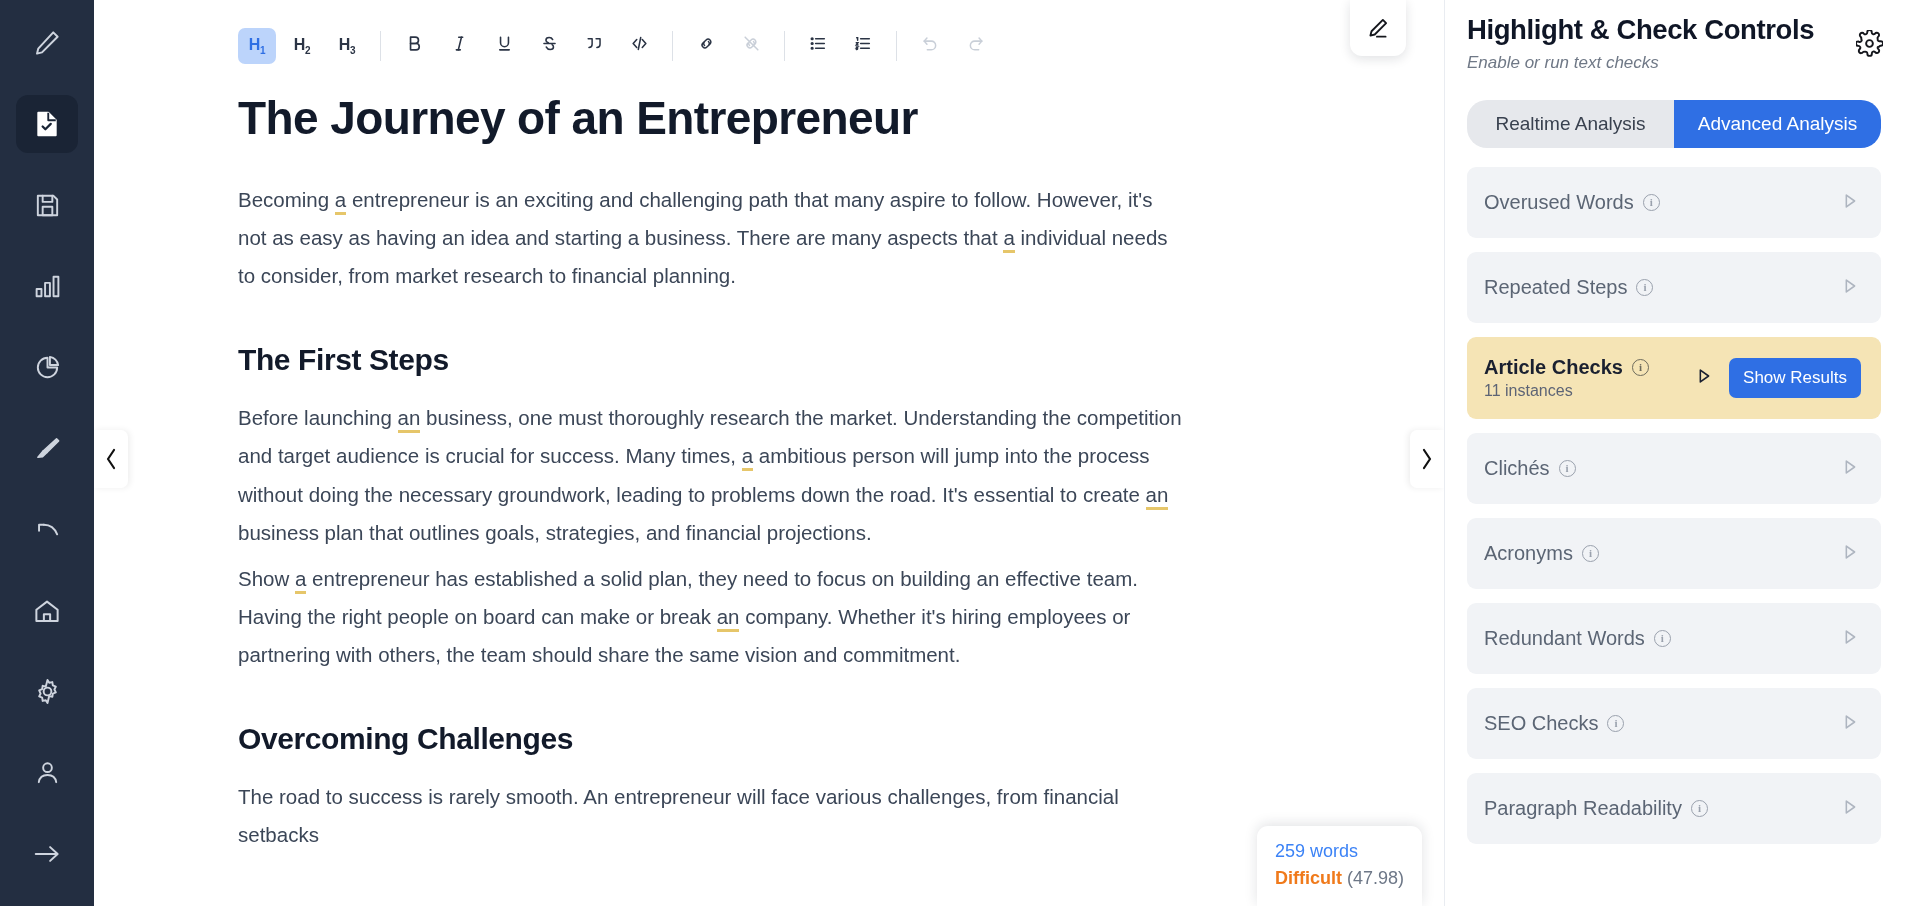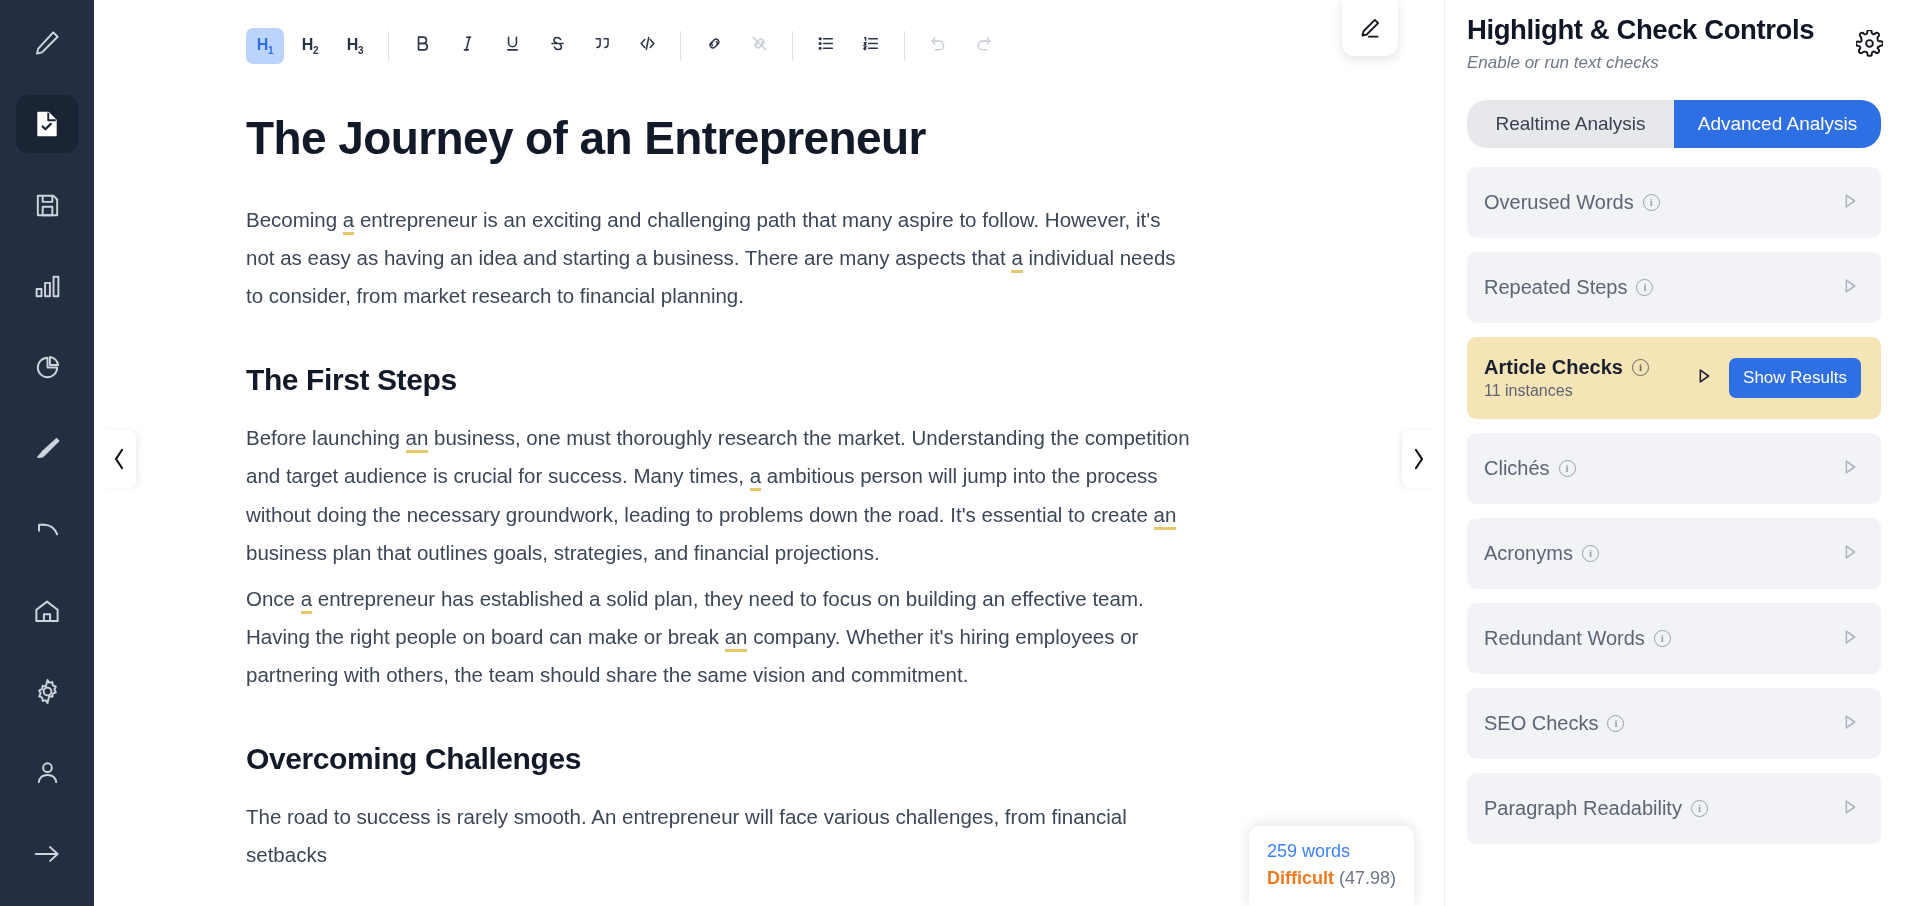--- a/index.html
+++ b/index.html
@@ -2,21 +2,21 @@
 <html><head>
 <meta charset="utf-8">
 <style>
   * { box-sizing: border-box; margin: 0; padding: 0; }
   html, body {
     width: 1909px; height: 906px;
     font-family: "Liberation Sans", sans-serif;
     background: #ffffff;
     overflow: hidden;
   }
-  .app { display: flex; width: 1909px; height: 668px; gap: 8px; }
+  .app { display: flex; width: 1909px; height: 668px; }
 
   
   .rail {
     width: 94px; height: 906px;
     background: #232e41;
     display: flex; flex-direction: column;
     align-items: center;
     padding-top: 14px;
     flex: 0 0 94px;
   }
@@ -59,21 +59,20 @@
     width: 1px; height: 30px;
     background: #dde1e7;
     margin: 0 14px 0 7px;
   }
   .htag { font-weight: 700; font-size: 16px; letter-spacing: -0.3px; }
   .htag sub { font-size: 10px; font-weight: 700; }
 
   .doc {
     padding: 0 0 0 144px;
     max-width: 1090px;
-    margin-top: 20px;
   }
   .doc h1 {
     font-size: 46px;
     font-weight: 800;
     color: #121a2a;
     letter-spacing: -0.6px;
     margin-bottom: 36px;
     line-height: 1.15;
   }
   .doc h2 {
@@ -430,21 +429,21 @@
               <path d="M16.5 5L20 9l-3.5 4"></path>
             </svg></span>
         </div>
       </div>
 
     <div class="doc" id="doc">
         <h1>The Journey of an Entrepreneur</h1>
         <p><span>Becoming </span><span class="hl">a</span><span> entrepreneur is an exciting and challenging path that many aspire to follow. However, it's not as easy as having an idea and starting a business. There are many aspects that </span><span class="hl">a</span><span> individual needs to consider, from market research to financial planning.</span></p>
         <h2>The First Steps</h2>
         <p><span>Before launching </span><span class="hl">an</span><span> business, one must thoroughly research the market. Understanding the competition and target audience is crucial for success. Many times, </span><span class="hl">a</span><span> ambitious person will jump into the process without doing the necessary groundwork, leading to problems down the road. It's essential to create </span><span class="hl">an</span><span> business plan that outlines goals, strategies, and financial projections.</span></p>
-        <p><span>Once </span><span class="hl">a</span><span> entrepreneur has established a solid plan, they need to focus on building an effective team. Having the right people on board can make or break </span><span class="hl">an</span><span> company. Whether it's hiring employees or partnering with others, the team should share the same vision and commitment.</span></p>
+        <p><span>Show </span><span class="hl">a</span><span> entrepreneur has established a solid plan, they need to focus on building an effective team. Having the right people on board can make or break </span><span class="hl">an</span><span> company. Whether it's hiring employees or partnering with others, the team should share the same vision and commitment.</span></p>
         <h2>Overcoming Challenges</h2>
         <p><span>The road to success is rarely smooth. An entrepreneur will face various challenges, from financial setbacks</span></p>
       </div>
 
     <div class="chev chev-left">
       <svg width="16" height="26" viewBox="0 0 16 26" fill="none" stroke="#111" stroke-width="2.2" stroke-linecap="round" stroke-linejoin="round">
           <path d="M11 4L5 13l6 9"></path>
         </svg>
     </div>
     <div class="chev chev-right">

